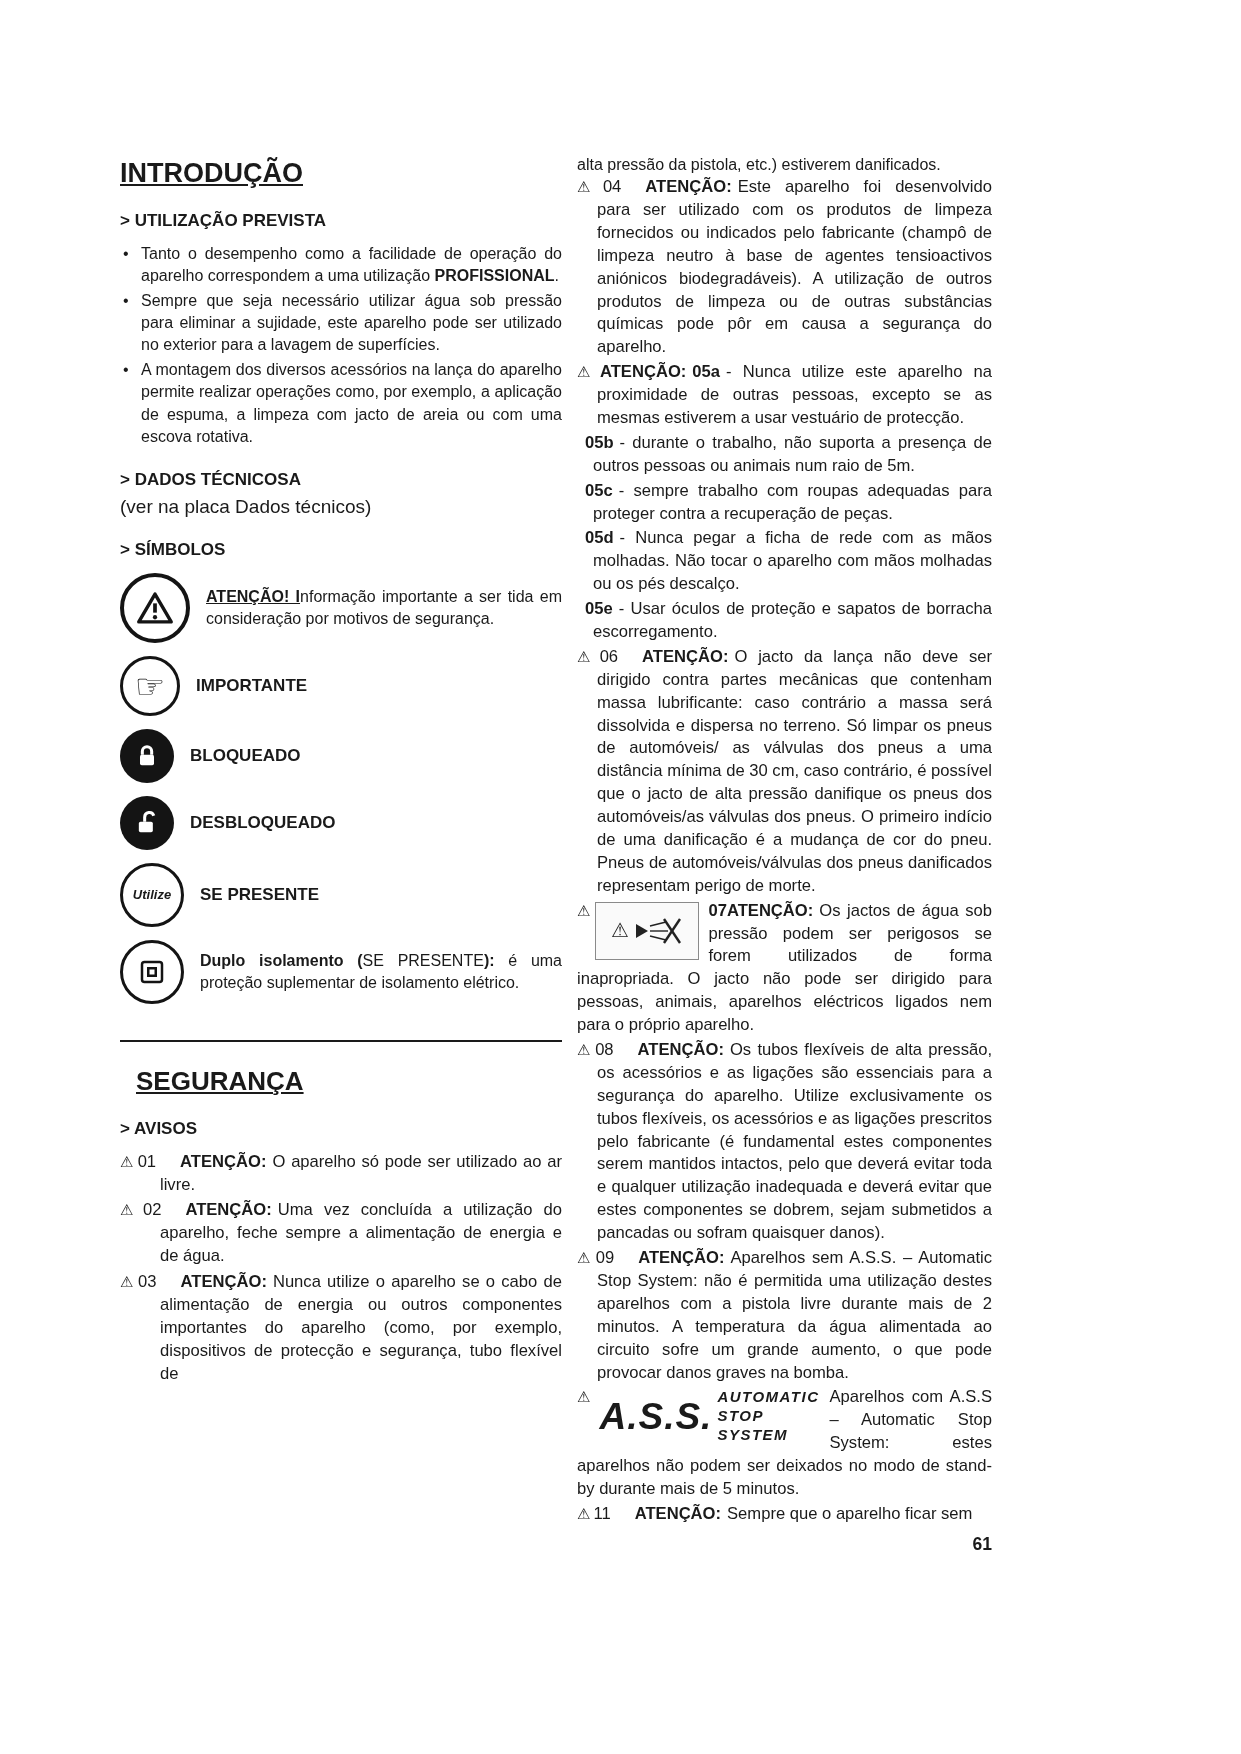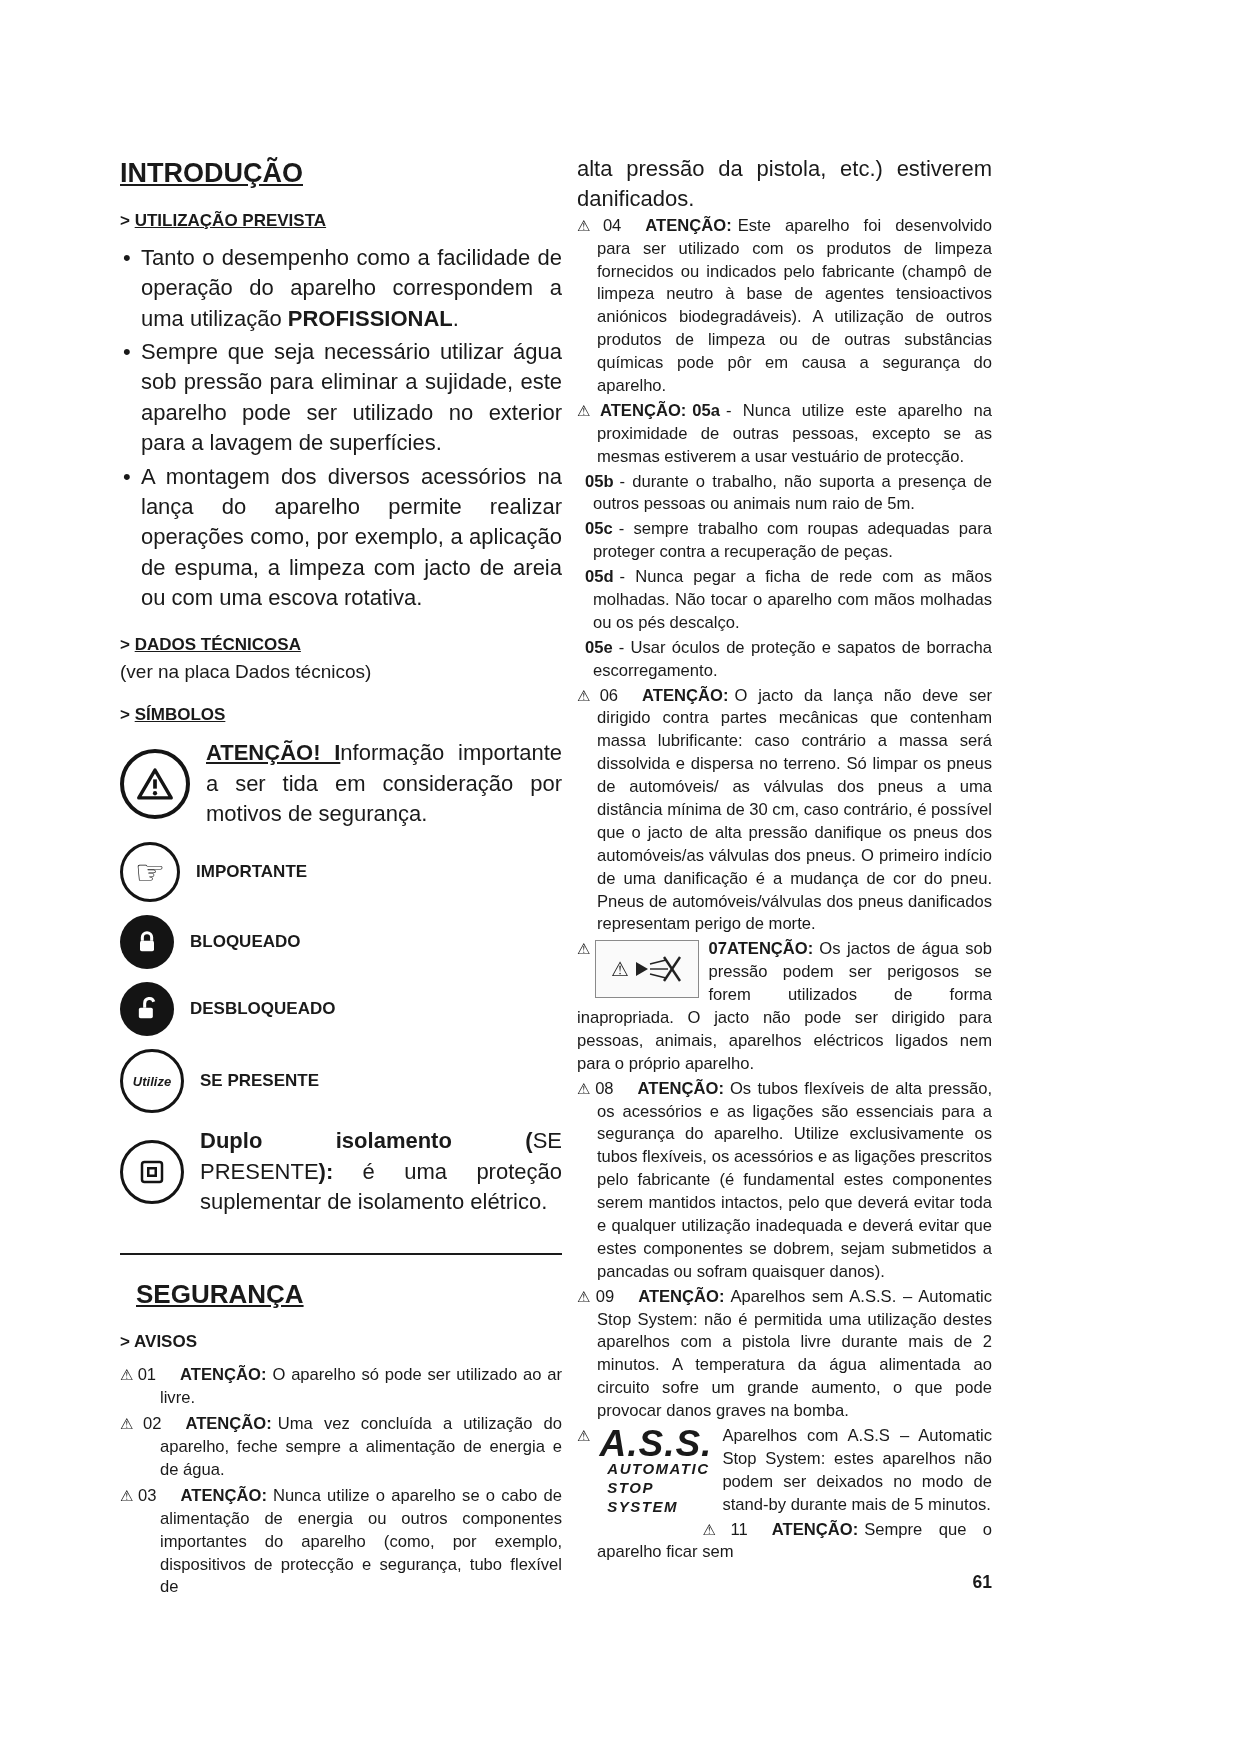--- a/index.html
+++ b/index.html
@@ -16,23 +16,23 @@
          font-weight:bold;font-size:17px;display:flex;align-items:center;justify-content:center;}
 
   .cols{display:flex;gap:15px;margin-top:10px;}
   .col-left{width:442px;flex:0 0 auto;}
   .col-right{width:415px;flex:0 0 auto;}
 
   p{margin:0;}
   .h1{font-size:27px;font-weight:bold;text-decoration:underline;margin:4px 0 20px;}
   .h1-big{font-size:26px;margin:0 16px 18px;}
   .sec-head{font-size:17px;font-weight:bold;margin:22px 0 12px;}
-  .sec-head .label{text-decoration:underline;text-align:center;}
+  .sec-head .label{text-align:center;}
   .note{font-size:19px;margin:-6px 0 6px;}
-  .body-text{font-size:22px;line-height:1.38;text-align:justify;}
+  .body-text{font-size:16px;line-height:1.38;text-align:justify;}
 
   .bullet{position:relative;padding-left:21px;margin-bottom:3px;}
   .bullet .dot{position:absolute;left:3px;top:0;}
 
   
   .sym-row{display:flex;align-items:center;gap:16px;margin:13px 0;}
   .sym-icon{flex:0 0 auto;display:flex;align-items:center;justify-content:center;border-radius:50%;}
   .ring{border:4px solid #141414;background:#fff;}
   .ring3{border:3px solid #141414;background:#fff;}
   .solid{background:#141414;}
@@ -58,21 +58,21 @@
   .numb{font-weight:bold;margin-right:6px;}
   .sub{padding-left:16px;text-indent:-8px;}
 
   .nohang{padding-left:0;text-indent:0;}
   .mark-float{float:left;font-family:"DejaVu Sans",sans-serif;font-size:15px;margin:1px 5px 0 0;}
   .picto{float:left;width:102px;height:56px;border:1px solid #8a8a8a;background:#fafafa;
          margin:2px 9px 2px 0;display:flex;align-items:center;justify-content:center;gap:3px;}
   .picto .tri-big{font-family:"DejaVu Sans",sans-serif;font-size:20px;}
   .num07{margin-right:0;}
 
-  .ass-logo{float:left;display:flex;align-items:center;margin:2px 10px 8px 4px;flex-direction:column;}
+  .ass-logo{float:left;display:flex;align-items:center;margin:2px 10px 8px 4px;}
   .ass-main{font-size:37px;font-weight:bold;font-style:italic;letter-spacing:1px;line-height:0.9;}
   .ass-sub{display:flex;flex-direction:column;margin-left:5px;}
   .ass-sub span{font-size:15px;font-weight:bold;font-style:italic;letter-spacing:1.5px;line-height:1.25;}
 
   .pageno{text-align:right;font-weight:bold;font-size:17.5px;margin-top:8px;}
 </style>
 </head>
 <body>
 
 <div class="page">

